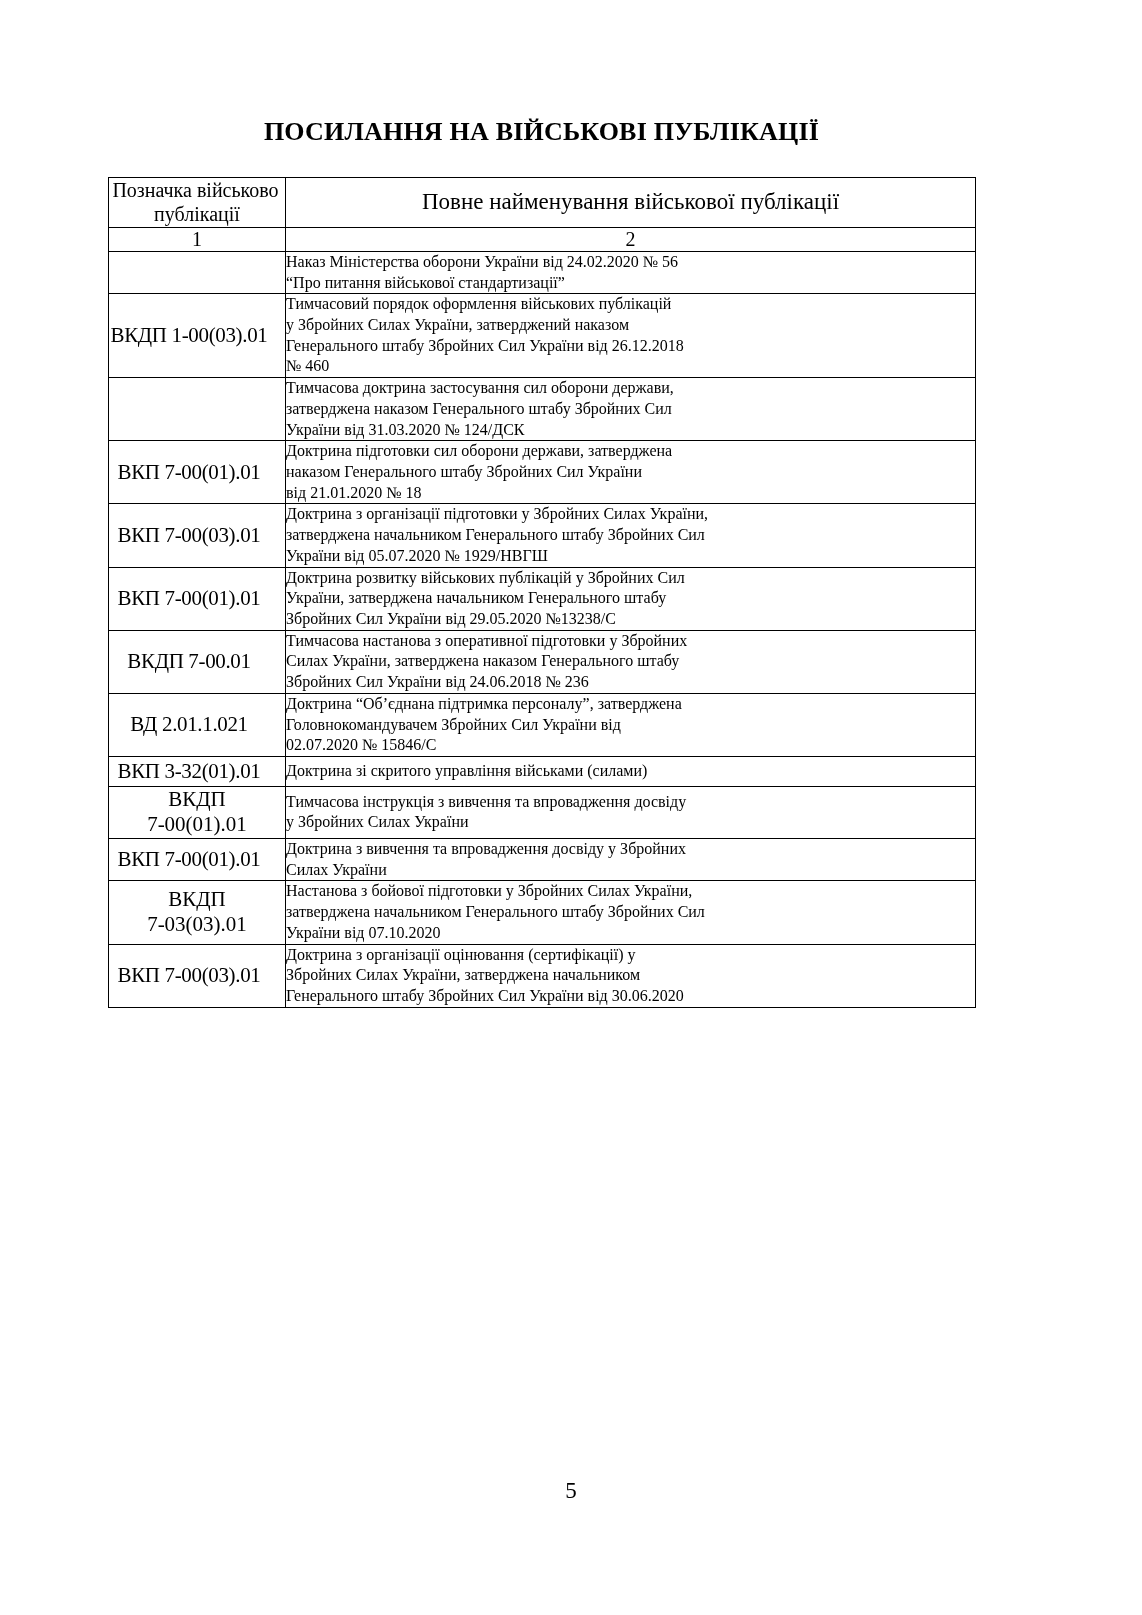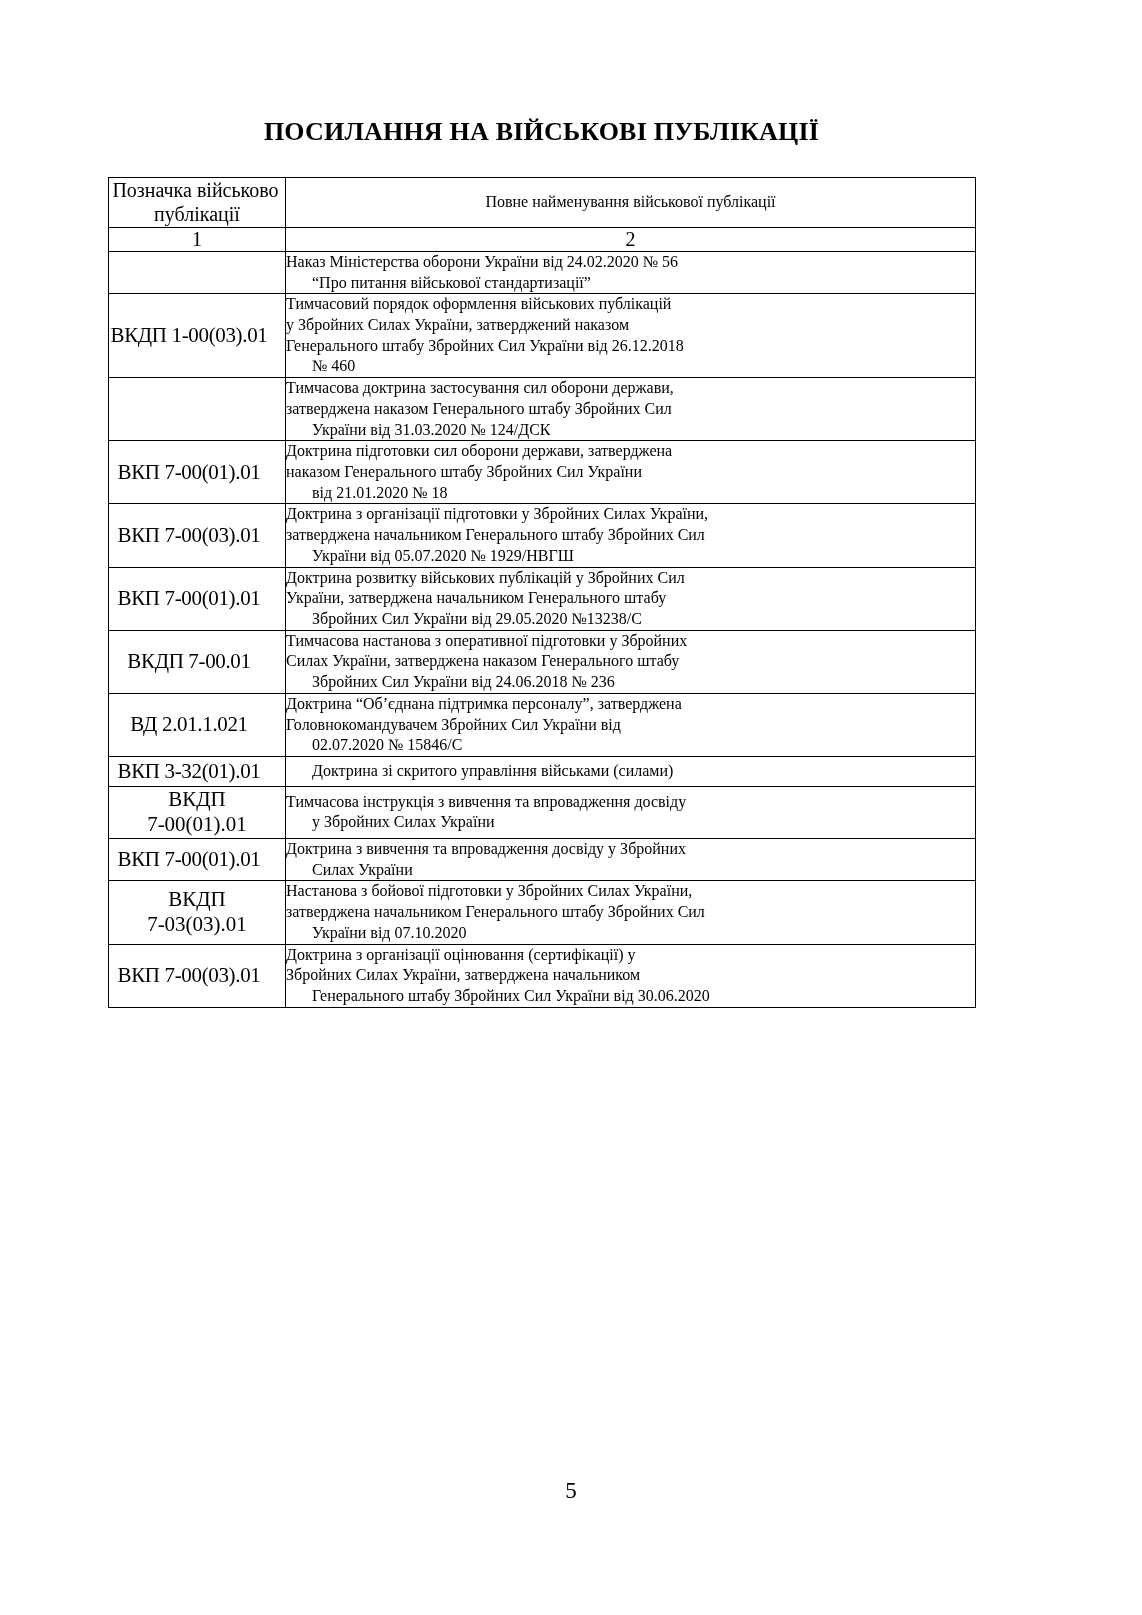--- a/index.html
+++ b/index.html
@@ -64,21 +64,21 @@
   }
   .hdr-code .l1 {
     display: block;
     white-space: nowrap;
     margin-left: -3px;
   }
   .hdr-code .l2 { display: block; }
 
   .hdr-name {
     text-align: center;
-    font-size: 16px;
+    font-size: 23px;
     padding: 6px 8px;
   }
 
   
   .num-cell {
     text-align: center;
     font-size: 20px;
     padding: 3px 0 5px 0;
   }
 
@@ -103,21 +103,20 @@
     padding: 2px 7px 3px 7px;
     text-align: justify;
     text-justify: inter-word;
     hyphens: none;
   }
   .name-cell p {
     margin: 0;
   }
   .name-cell p.last {
     text-align: left;
-    margin-left: 26px;
   }
   .name-cell.single {
     text-align: left;
     padding-top: 4px;
     padding-bottom: 4px;
   }
 
   .page-number {
     position: absolute;
     left: 0;

